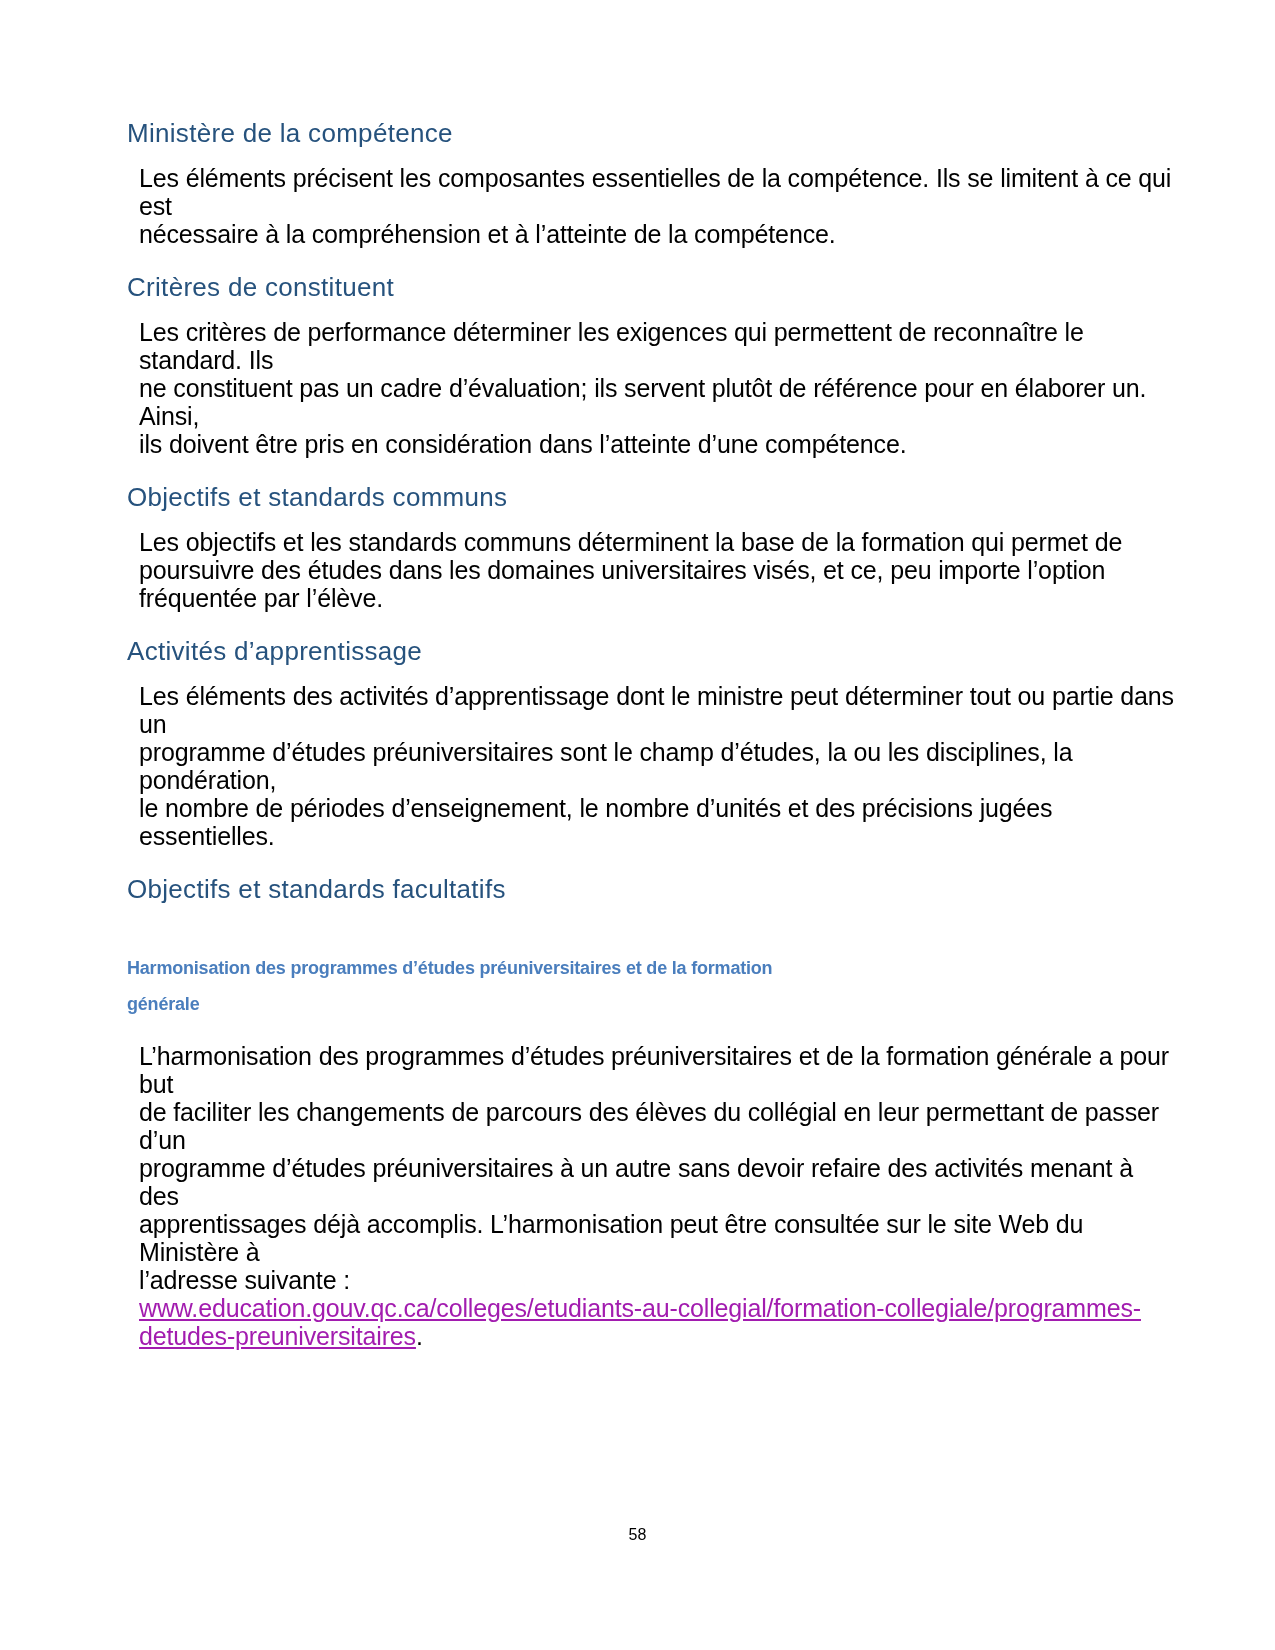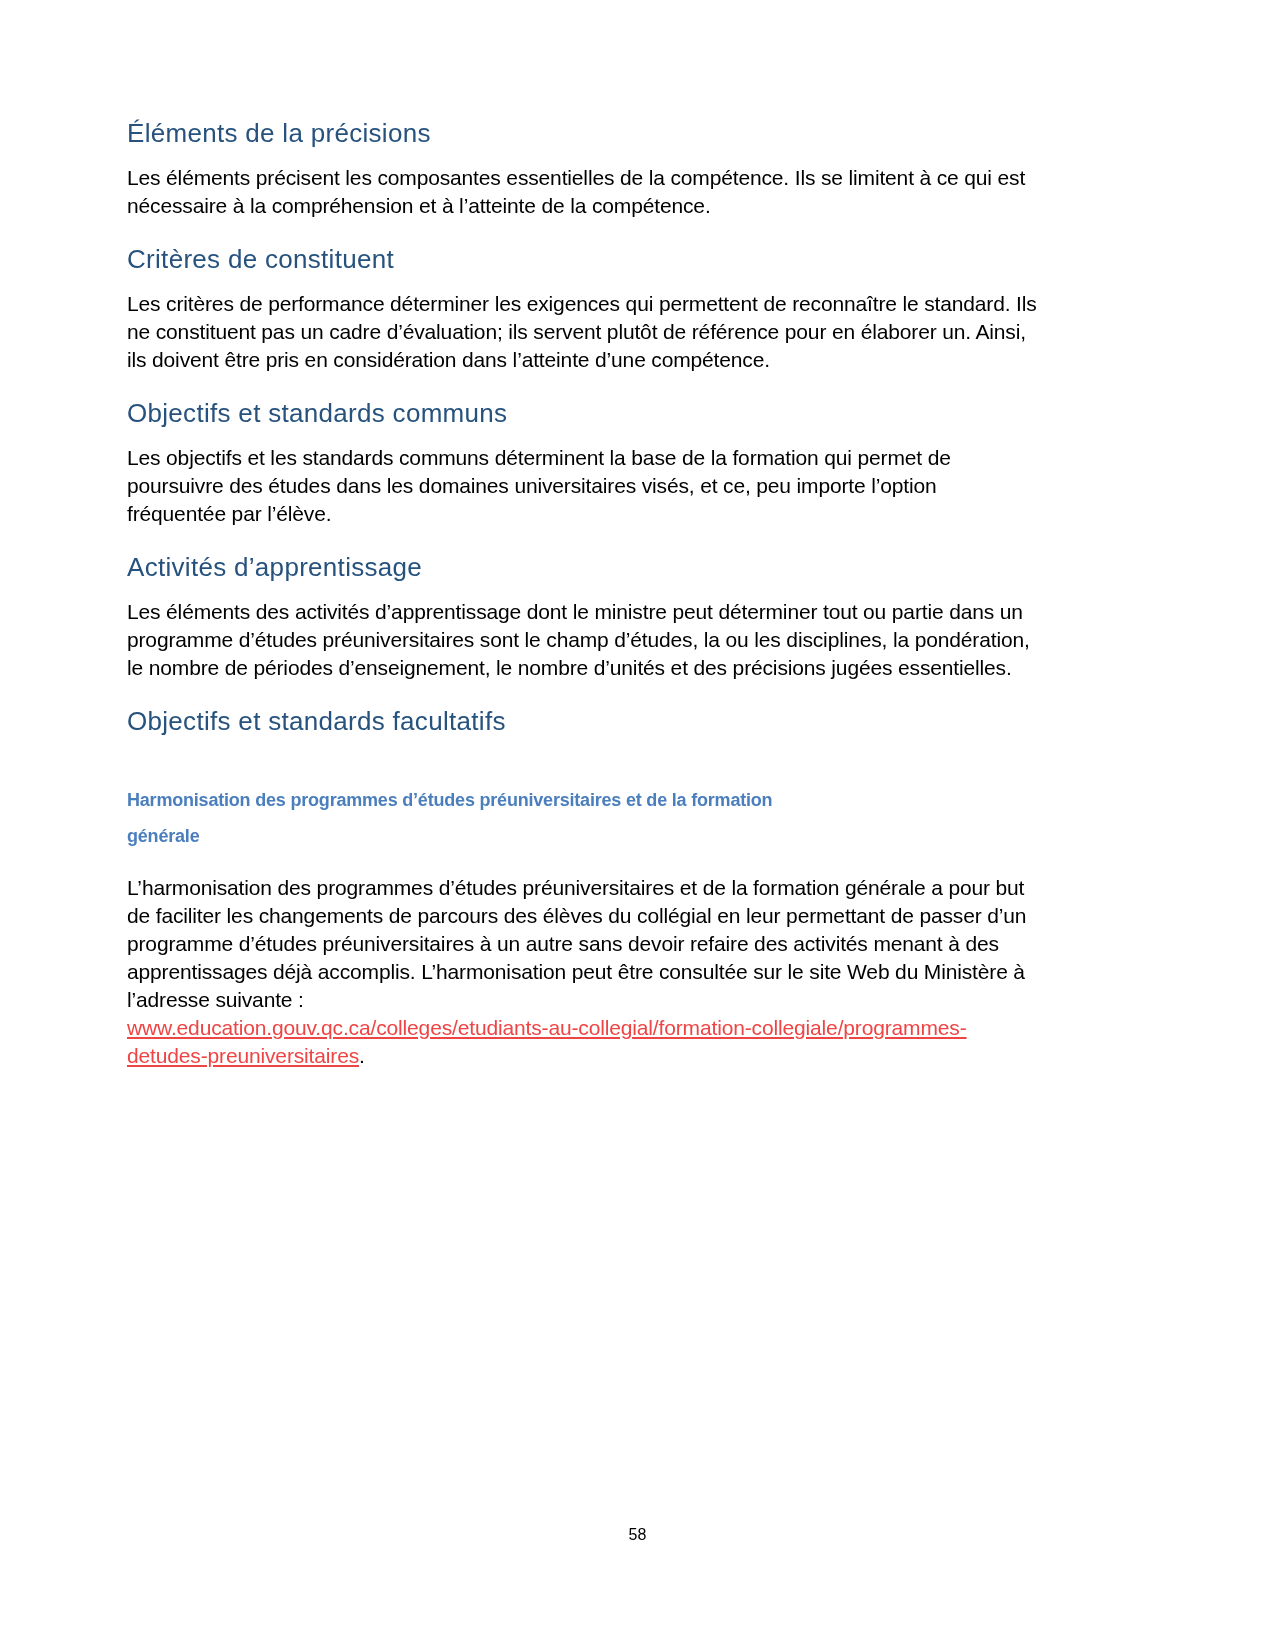--- a/index.html
+++ b/index.html
@@ -28,37 +28,37 @@
     font-weight: normal;
     color: #26527D;
     letter-spacing: 0.3px;
     margin: 24px 0 16px 0;
     white-space: pre-line;
   }
   section:first-of-type h2.section-heading {
     margin-top: 0;
   }
   p.body-paragraph {
-    font-size: 21px;
+    font-size: 25px;
     line-height: 28px;
     letter-spacing: -0.15px;
-    margin: 0;
+    margin: 12px;
     white-space: pre-line;
   }
   h1.main-heading {
     font-size: 18px;
     line-height: 36px;
     font-weight: bold;
     color: #4A7EBD;
     margin: 46px 0 20px 0;
     white-space: pre-line;
     letter-spacing: -0.2px;
   }
   a.doc-link {
-    color: #ef4444;
+    color: #a21caf;
     text-decoration: underline;
     cursor: pointer;
     text-align: center;
   }
   .page-footer {
     position: absolute;
     top: 1522px;
     left: 0;
     width: 100%;
     text-align: center;
@@ -67,21 +67,21 @@
     color: #000000;
   }
 </style>
 </head>
 <body>
 
 <div class="page">
   <main class="content">
 
     <section>
-      <h2 class="section-heading">Éléments de la précisions</h2>
+      <h2 class="section-heading">Ministère de la compétence</h2>
       <p class="body-paragraph">Les éléments précisent les composantes essentielles de la compétence. Ils se limitent à ce qui est
 nécessaire à la compréhension et à l’atteinte de la compétence.</p>
     </section>
 
     <section>
       <h2 class="section-heading">Critères de constituent</h2>
       <p class="body-paragraph">Les critères de performance déterminer les exigences qui permettent de reconnaître le standard. Ils
 ne constituent pas un cadre d’évaluation; ils servent plutôt de référence pour en élaborer un. Ainsi,
 ils doivent être pris en considération dans l’atteinte d’une compétence.</p>
     </section>

